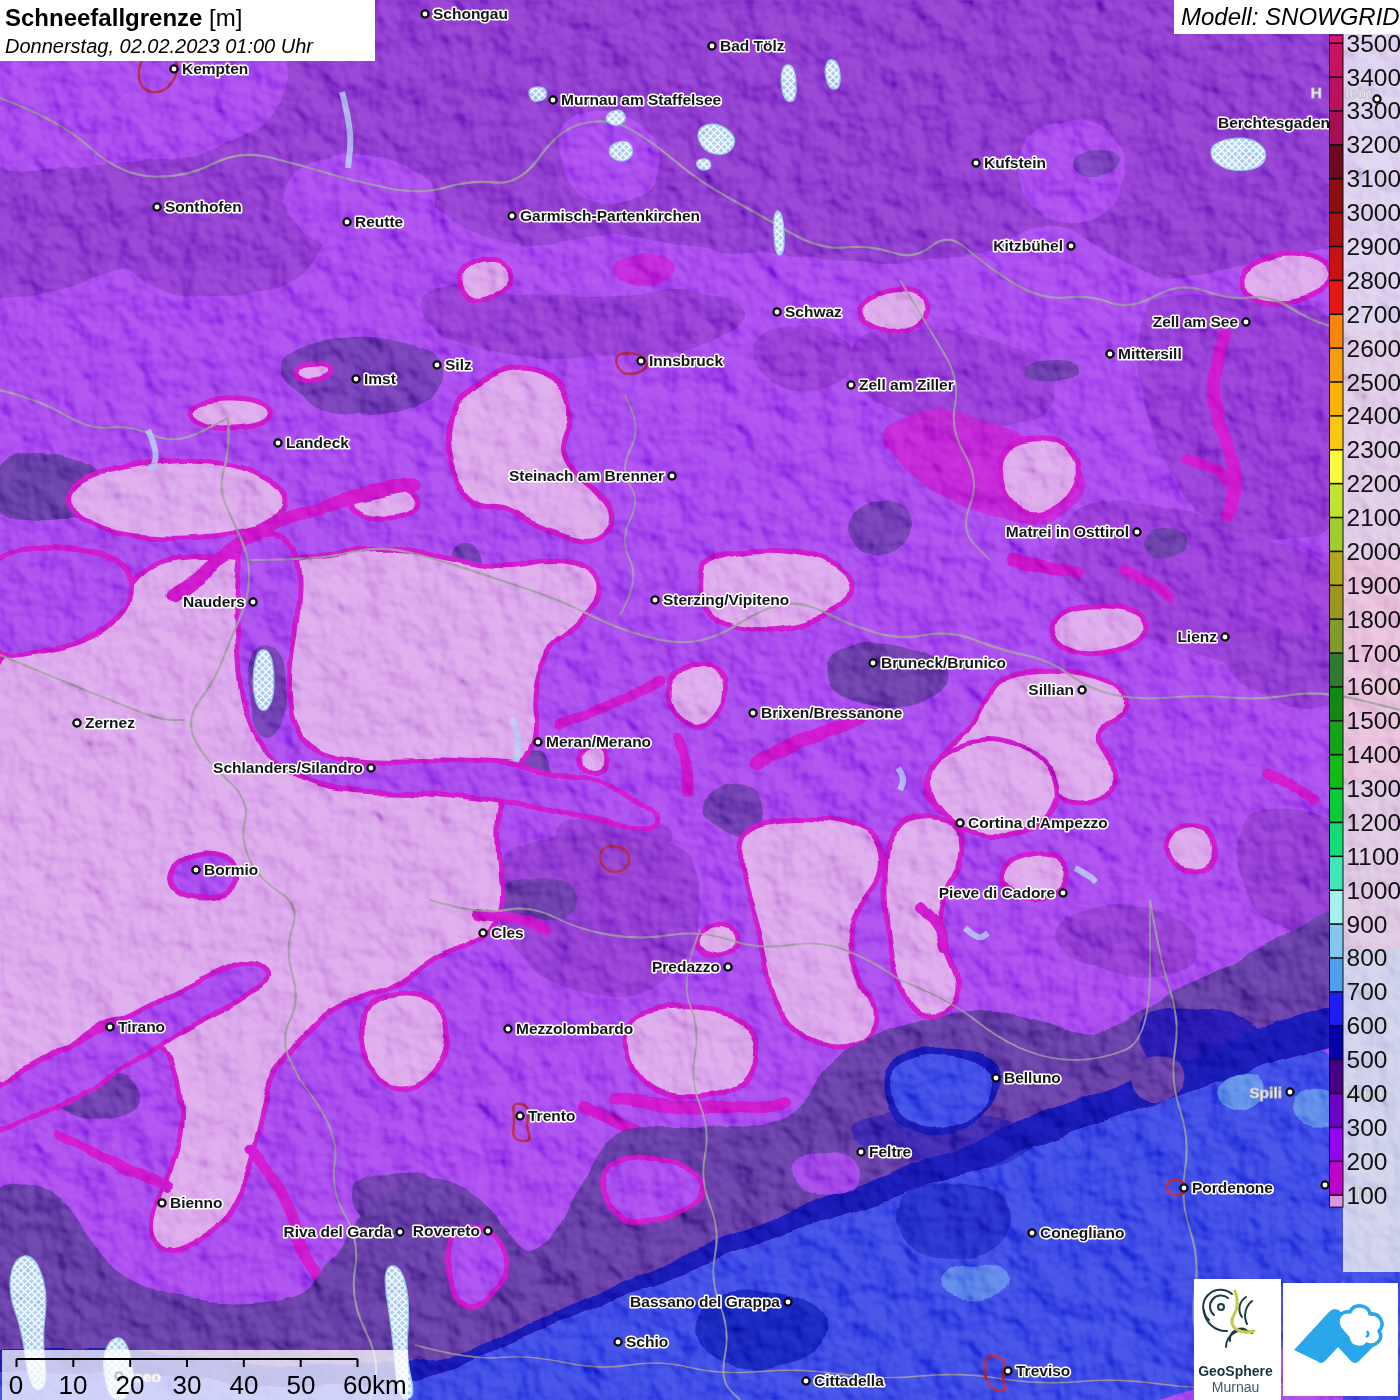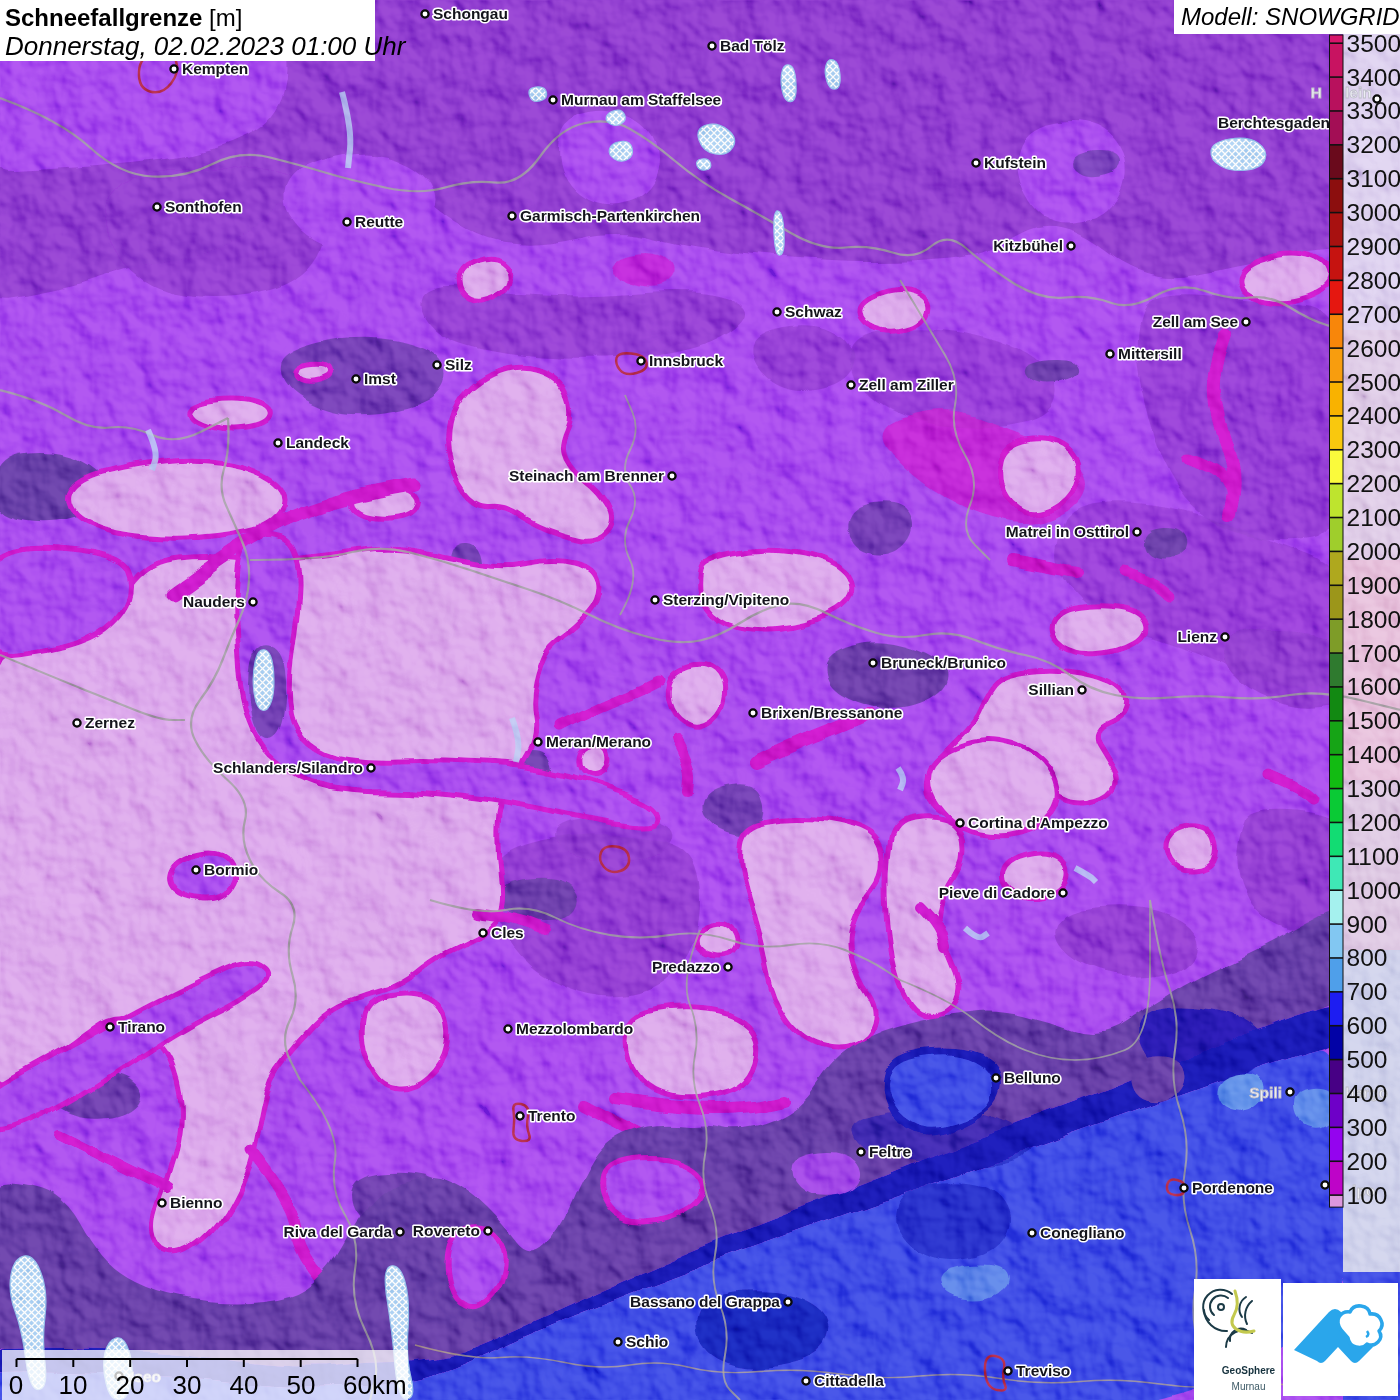--- a/index.html
+++ b/index.html
@@ -1,20 +1,20 @@
 <!DOCTYPE html>
 <html><head><meta charset="utf-8">
 <style>
 html,body{margin:0;padding:0;}
 #stage{position:relative;width:1400px;height:1400px;overflow:hidden;background:#9831ED;font-family:"Liberation Sans",sans-serif;}
 .box{position:absolute;background:#fff;}
 #title{left:0;top:0;width:375px;height:61px;padding-left:5px;box-sizing:border-box;white-space:nowrap;}
 #title .l1{font-size:24px;font-weight:bold;line-height:30px;margin-top:3px;}
 #title .l1 span{font-weight:normal;}
-#title .l2{font-size:26px;font-style:italic;line-height:26px;}
+#title .l2{font-size:20px;font-style:italic;line-height:26px;}
 #model{left:1174px;top:0;width:226px;height:34px;font-size:24px;font-style:italic;padding-left:7px;box-sizing:border-box;line-height:33px;white-space:nowrap;}
 #scalebar{position:absolute;left:2px;top:1350px;width:406px;height:50px;background:rgba(255,255,255,0.75);}
 #geos{left:1194px;top:1279px;width:87px;height:121px;}
 #logo2{left:1283px;top:1283px;width:115px;height:113px;}
 </style></head>
 <body>
 <div id="stage">
 <svg width="1400" height="1400" viewBox="0 0 1400 1400" style="position:absolute;left:0;top:0">
 <defs>
 <filter id="rough" x="-4%" y="-4%" width="108%" height="108%">
@@ -446,21 +446,21 @@
 <path d="M 20,36 A 10,10 0 1 1 34,19"></path>
 <path d="M 15,41 A 16,16 0 1 1 38,15"></path>
 <path d="M 33,52 A 22,22 0 0 1 10,31"></path>
 <path d="M 52,18 A 14,14 0 0 0 48,38"></path>
 <path d="M 58,22 A 19,19 0 0 0 53,45"></path>
 <path d="M 36,62 A 11,11 0 0 1 52,51"></path>
 <path d="M 32,68 A 17,17 0 0 1 58,54"></path>
 </g>
 <path fill="none" stroke="#c3c94e" stroke-width="3" stroke-linecap="round" d="M 41,12 Q 46,26 40,36 Q 35,45 42,50 Q 49,55 60,52"></path>
 </svg>
-<div style="position:absolute;left:13px;top:84px;width:83px;text-align:center;font-size:10px;font-weight:bold;color:#16323e;line-height:16px;">GeoSphere<br><span style="font-weight:normal;color:#3d5a66;">Murnau</span></div>
+<div style="position:absolute;left:0;top:84px;width:83px;text-align:center;font-size:14px;font-weight:bold;color:#16323e;line-height:16px;">GeoSphere<br><span style="font-weight:normal;color:#3d5a66;">Murnau</span></div>
 </div>
 <div class="box" id="logo2">
 <svg width="115" height="113" viewBox="0 0 115 113">
 <path fill="#2AA6EB" d="M 11,67 L 46,29 Q 52,23 58,29 L 90,64 L 76,78 Q 72,82 68,78 L 55,64 L 42,78 Q 38,82 34,78 Z"></path>
 <path fill="#ffffff" stroke="#2AA6EB" stroke-width="3.5" stroke-linejoin="round" d="M 56,34 Q 60,28 67,29 Q 70,22 78,23 Q 86,24 87,31 Q 95,30 98,37 Q 101,43 96,48 Q 100,54 95,59 Q 90,64 84,61 Q 80,66 73,64 Q 66,62 65,55 L 58,47 Q 53,40 56,34 Z"></path>
 <path fill="none" stroke="#2AA6EB" stroke-width="2.5" d="M 84,48 Q 87,52 83,54"></path>
 </svg>
 </div>
 </div>
 

